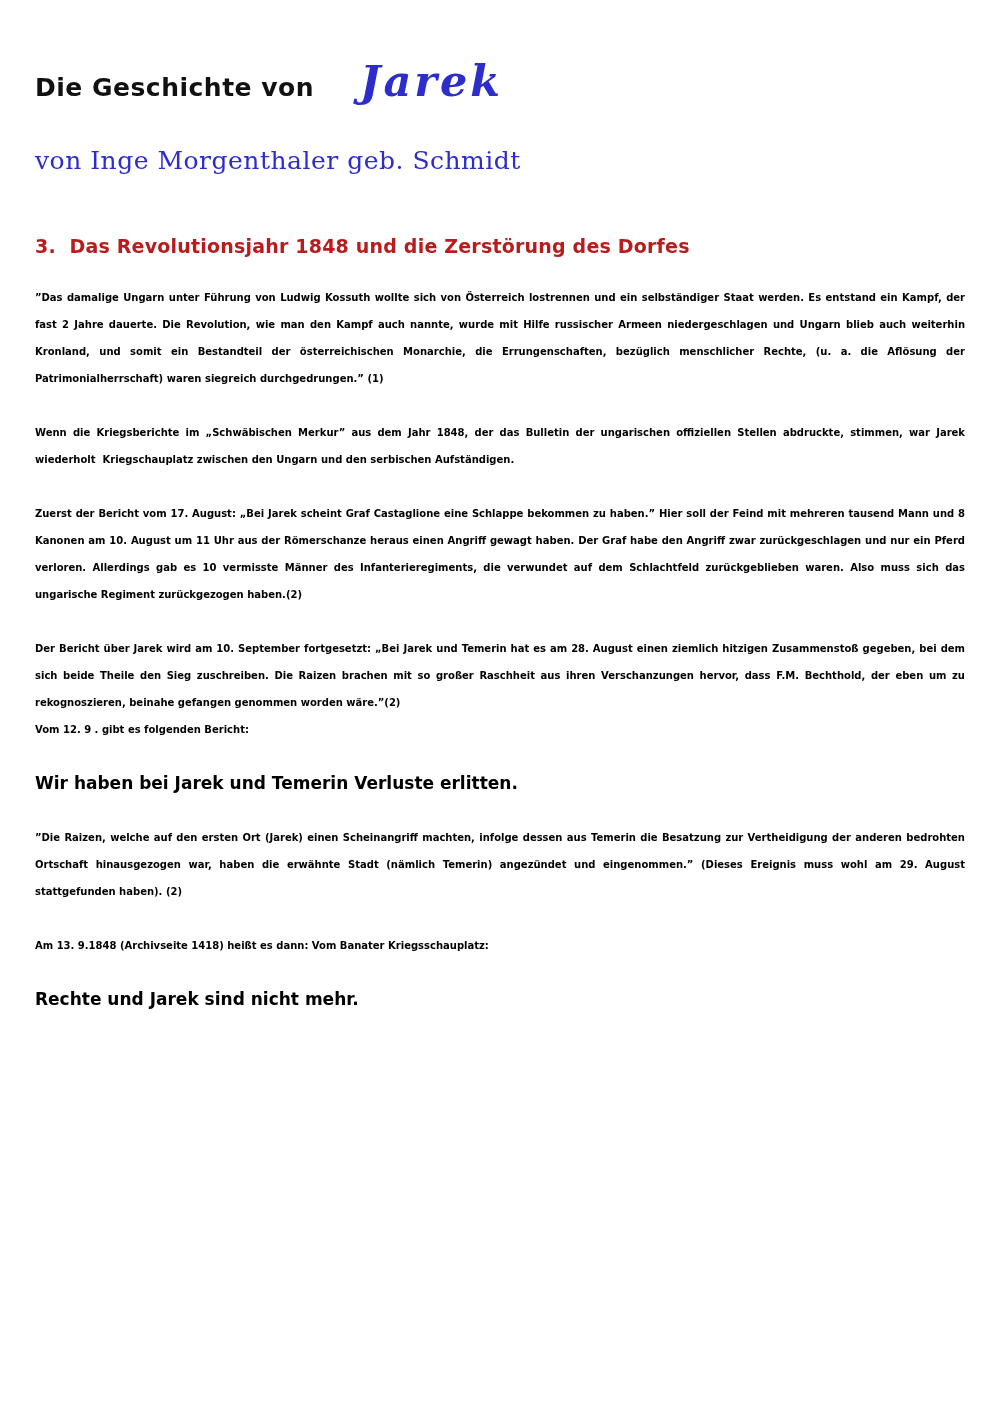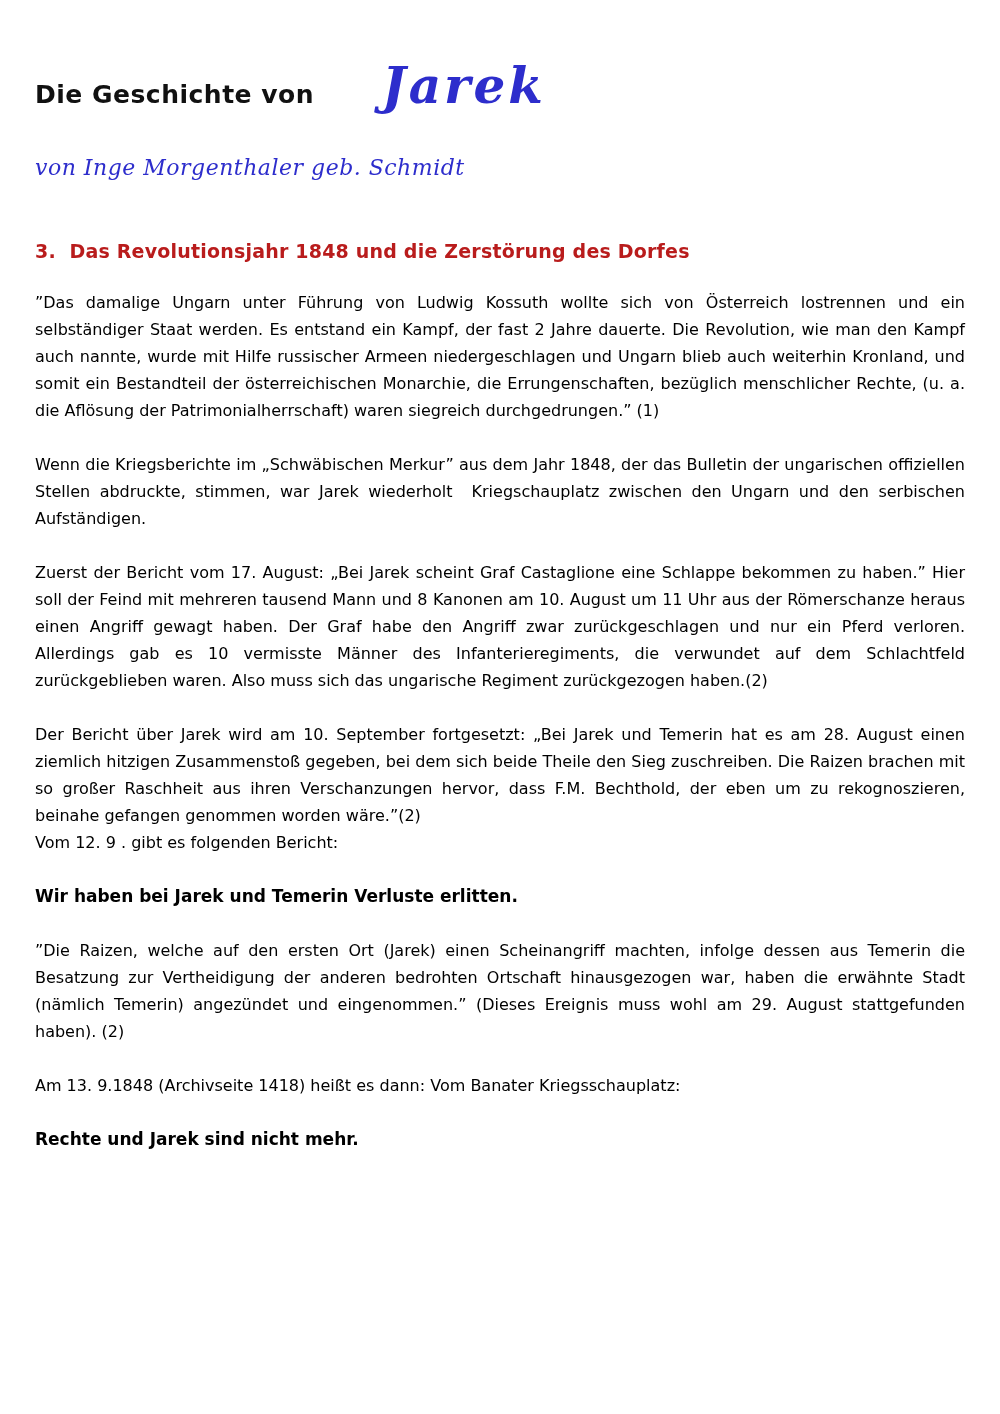--- a/index.html
+++ b/index.html
@@ -25,50 +25,50 @@
     display: flex;
     align-items: baseline;
   }
   .title-prefix {
     font-size: 25px;
     font-weight: bold;
     letter-spacing: 0.5px;
     color: #111;
   }
   .title-name {
-    margin-left: 68px;
+    margin-left: 46px;
     font-family: "DejaVu Serif", "Liberation Serif", serif;
     font-style: italic;
     font-weight: bold;
-    font-size: 50px;
+    font-size: 43px;
     letter-spacing: 3px;
     color: var(--title-blue);
   }
   .author-line {
     margin-top: 40px;
     font-family: "DejaVu Serif", "Liberation Serif", serif;
-    font-style: italic;
-    font-size: 22px;
+    font-size: 25px;
     letter-spacing: 0.5px;
     color: var(--title-blue);
   }
   .section-heading {
     margin-top: 60px;
     font-size: 19px;
     font-weight: bold;
     letter-spacing: 0.2px;
     white-space: pre-wrap;
     color: #b91c1c;
   }
   .para {
     margin-top: 27px;
-    font-size: 16px;
+    font-size: 10px;
     line-height: 27px;
     text-align: justify;
     white-space: pre-wrap;
+    font-weight: bold;
   }
   .para.bold {
     font-weight: bold;
     font-size: 17px;
     text-align: left;
   }
 </style>
 </head>
 <body>
 

